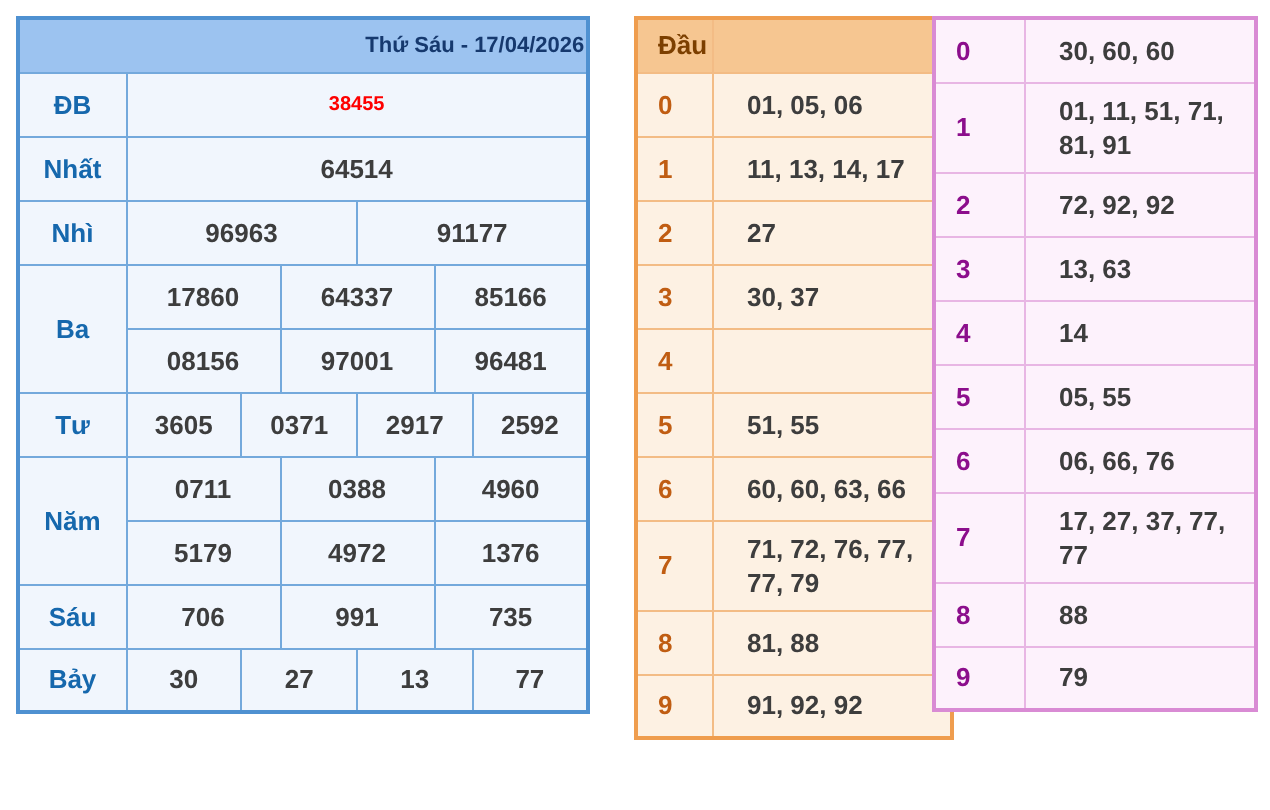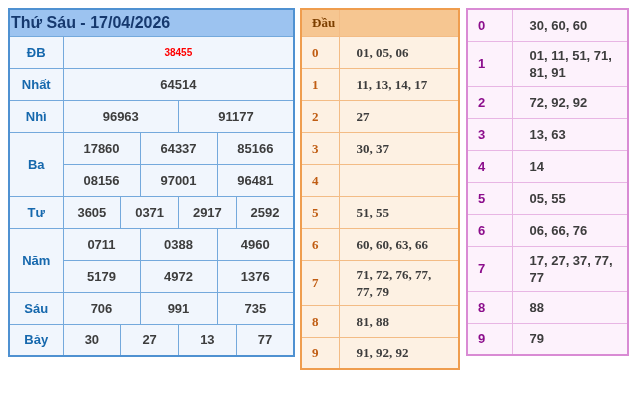--- a/index.html
+++ b/index.html
@@ -14,38 +14,38 @@
 
   table { border-collapse: collapse; table-layout: fixed; position: absolute; top: 8px; }
   td, th { font-weight: bold; vertical-align: middle; }
 
   
   #result-table { left: 8px; width: 285px; border: 2px solid var(--lt_border_outer, #4f91d1); }
   #result-table th, #result-table td { border: 1px solid var(--lt_border_inner, #74a9dc); }
   #result-table th.title {
     background: var(--lt_header_bg, #9cc3f0);
     color: var(--lt_header_text, #16396e);
-    font-size: 16px; height: 27px; text-align: left;
+    font-size: 11px; height: 27px; text-align: right;
   }
   #result-table td {
     background: var(--lt_cell_bg, #f1f6fd);
     color: var(--lt_value, #3d3d3d);
     font-size: 13px; height: 32px; text-align: center; padding: 0;
   }
   #result-table td.lbl { color: var(--lt_label, #1668ad); margin-top: 20px; }
   #result-table td.db-val { color: var(--lt_special, #fe0000); font-size: 10px; }
 
   
   .digit-table th { font-size: 13px; height: 27px; text-align: left; padding: 0 0 0 10px; }
   .digit-table td { font-size: 13px; height: 32px; line-height: 17px; text-align: left; }
   .digit-table td.dg { padding: 0 0 0 10px; }
   .digit-table td.vals { padding: 5px 8px 5px 17px; }
 
   
-  #dau-table { left: 300px; width: 158px; border: 2px solid var(--dau_border_outer, #ef9d4e); font-family: Liberation Serif, serif; }
+  #dau-table { left: 317px; width: 158px; border: 2px solid var(--dau_border_outer, #ef9d4e); }
   #dau-table th, #dau-table td { border: 1px solid var(--dau_border_inner, #f3bc85); }
   #dau-table th { background: var(--dau_header_bg, #f6c691); color: var(--dau_header_text, #7c3f00); }
   #dau-table td { background: var(--dau_cell_bg, #fdf1e3); color: var(--value_text, #3d3d3d); }
   #dau-table td.dg { color: var(--dau_digit, #c05d12); }
 
   
   #duoi-table { left: 466px; width: 161px; border: 2px solid var(--duoi_border_outer, #d98bd4); }
   #duoi-table th, #duoi-table td { border: 1px solid var(--duoi_border_inner, #e8b6e4); }
   #duoi-table th { background: var(--duoi_header_bg, #efc6ec); color: var(--duoi_header_text, #6d1c68); }
   #duoi-table td { background: var(--duoi_cell_bg, #fdf2fc); color: var(--value_text, #3d3d3d); }

